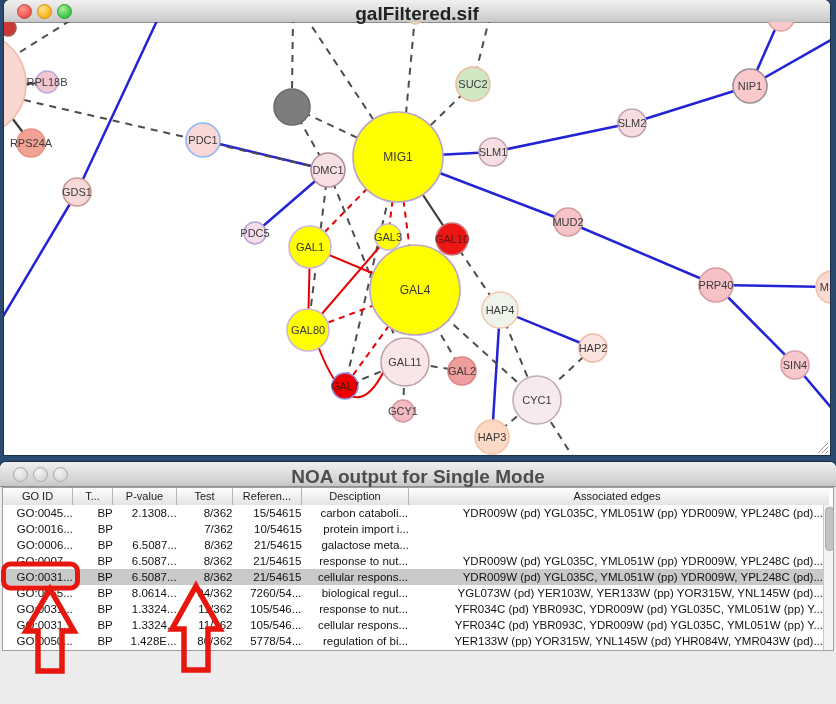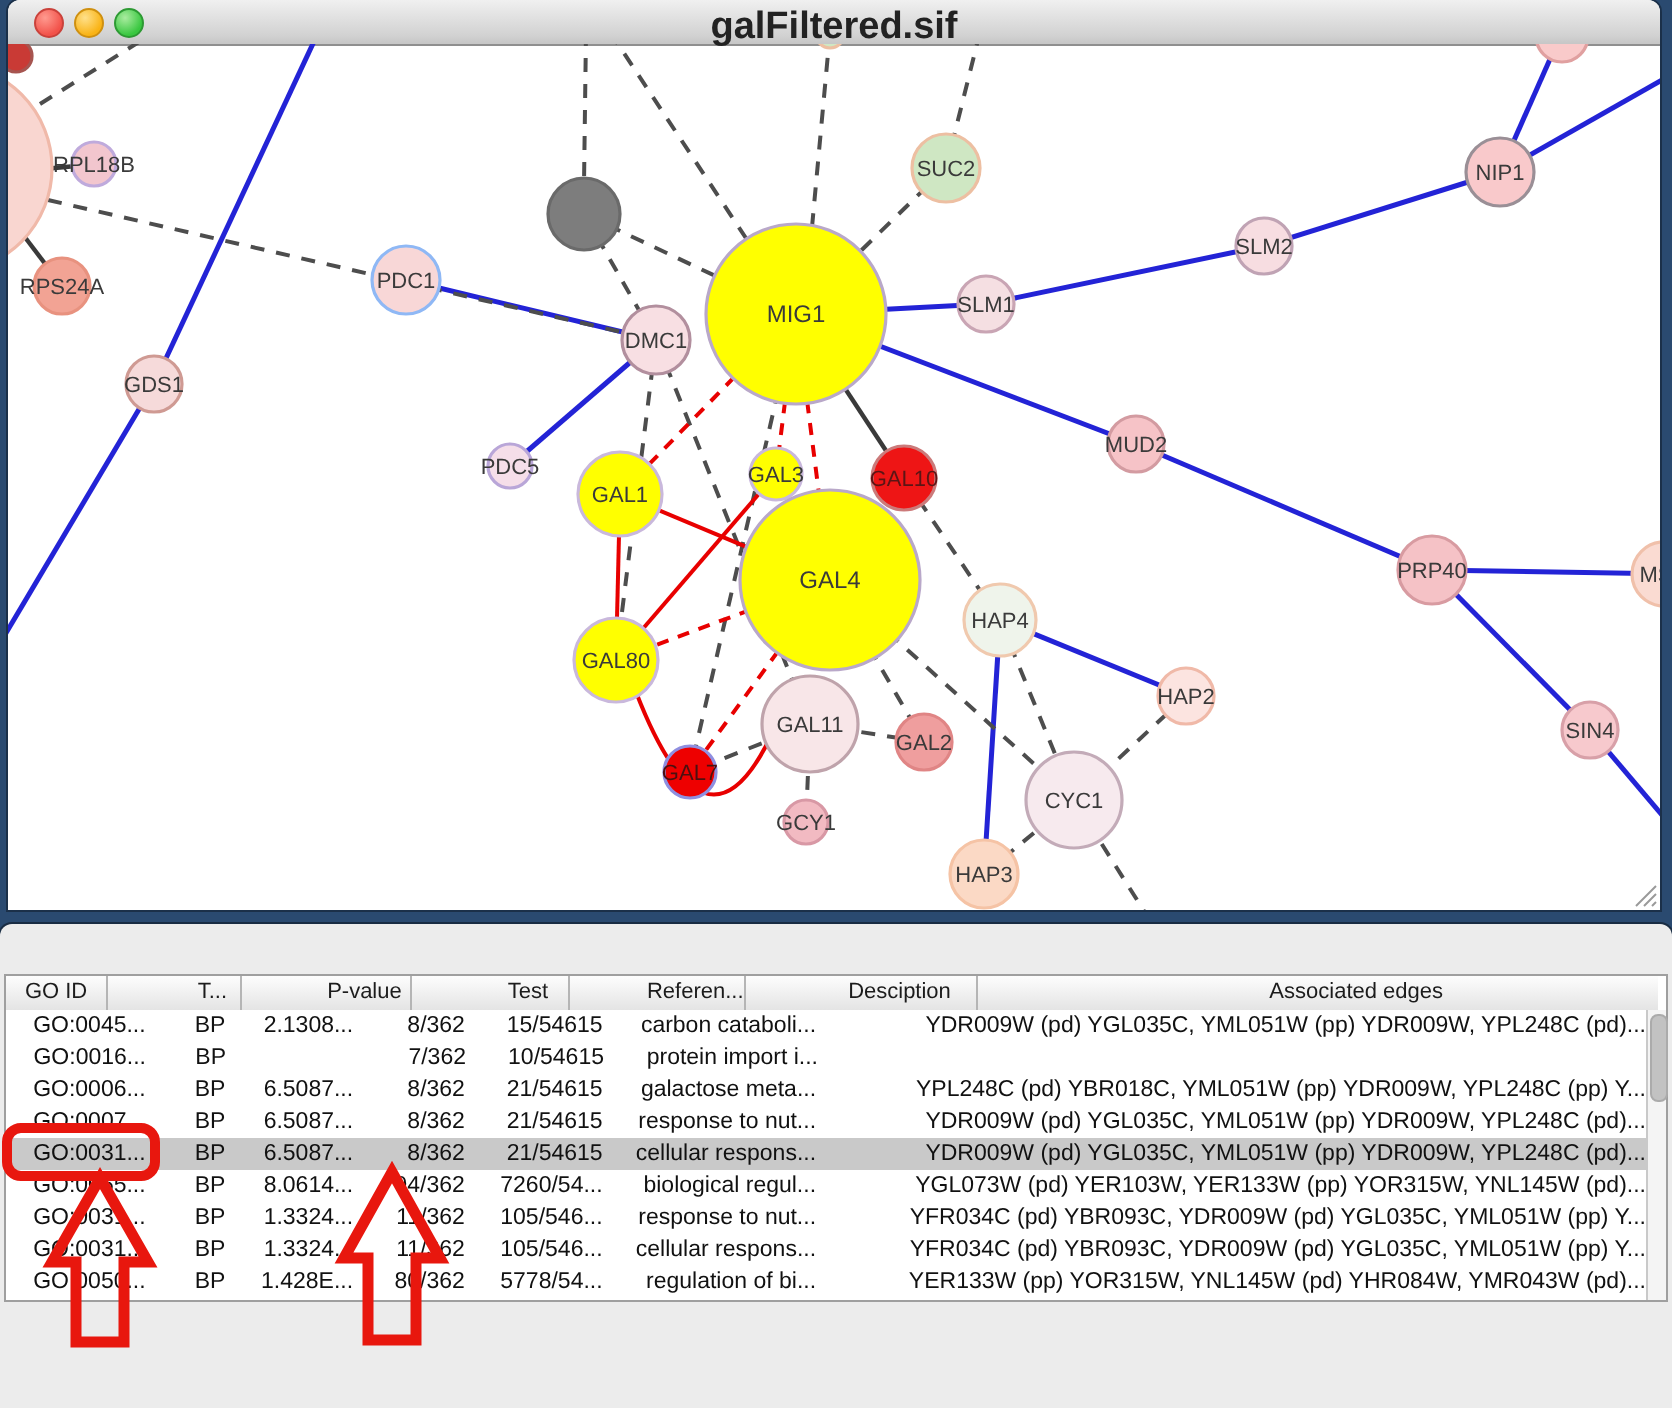--- a/index.html
+++ b/index.html
@@ -42,21 +42,20 @@
   .noa-window .titlebar .title{font-weight:bold;color:#4d4d4d;top:4px;}
   .tl.g1{left:13px;} .tl.g2{left:33px;} .tl.g3{left:53px;} .noa-window .tl{top:5px;}
   .table-wrap{
     position:absolute;left:2px;top:25px;width:832px;height:164px;
     background:#ffffff;border:1px solid #9f9f9f;box-sizing:border-box;
   }
   .thead{
     position:absolute;left:0;top:0;right:4px;height:17px;display:flex;
     background:linear-gradient(#fdfdfd,#e4e4e4);
     border-bottom:1px solid #9f9f9f;
-    gap:38px;
   }
   .th{
     box-sizing:border-box;height:17px;line-height:16px;
     font-size:11px;color:#1c1c1c;text-align:center;
     border-right:1px solid #b5b5b5;overflow:hidden;white-space:nowrap;
   }
   .th:last-child{border-right:none;}
   .tbody{position:absolute;left:0;top:17px;right:10px;bottom:0;overflow:hidden;background:#fff;text-align:right;}
   .tr{display:flex;height:16px;}
   .tr.selected{background:#c9c9c9;}
@@ -197,20 +196,26 @@
       <text x="832" y="291" text-anchor="middle" font-size="11" fill="#3a3a3a" font-family="&quot;Liberation Sans&quot;,sans-serif">MSN</text>
       <circle cx="795" cy="365" r="14" fill="#f7c9cd" stroke="#d8a0a8" stroke-width="1.6"></circle>
       <text x="795" y="369" text-anchor="middle" font-size="11" fill="#3a3a3a" font-family="&quot;Liberation Sans&quot;,sans-serif">SIN4</text>
     </svg>
   <svg class="grip" width="12" height="12">
     <path d="M11 1 L1 11 M11 5 L5 11 M11 9 L9 11" stroke="#9a9a9a" stroke-width="1" fill="none"></path>
   </svg>
 </div>
 
 <div class="noa-window">
+  <div class="titlebar">
+    <div class="tl gray g1"></div>
+    <div class="tl gray g2"></div>
+    <div class="tl gray g3"></div>
+    <div class="title">NOA output for Single Mode</div>
+  </div>
 
   <div class="table-wrap">
     <div class="thead" id="thead">
         <div class="th" style="width: 70px;">GO ID</div>
         <div class="th" style="width: 40px;">T...</div>
         <div class="th" style="width: 64px;">P-value</div>
         <div class="th" style="width: 56px;">Test</div>
         <div class="th" style="width: 69px;">Referen...</div>
         <div class="th" style="width: 107px;">Desciption</div>
         <div class="th" style="width: 416px;">Associated edges</div>
@@ -233,21 +238,20 @@
           <div class="td" style="width: 69px;">10/54615</div>
           <div class="td" style="width: 107px;">protein import i...</div>
         </div>
         <div class="tr">
           <div class="td" style="width: 70px;">GO:0006...</div>
           <div class="td" style="width: 40px;">BP</div>
           <div class="td" style="width: 64px;">6.5087...</div>
           <div class="td" style="width: 56px;">8/362</div>
           <div class="td" style="width: 69px;">21/54615</div>
           <div class="td" style="width: 107px;">galactose meta...</div>
-          <div class="td" style="width: 416px;">YPL248C (pd) YBR018C, YML051W (pp) YDR009W, YPL248C (pp) Y...</div>
         </div>
         <div class="tr">
           <div class="td" style="width: 70px;">GO:0007...</div>
           <div class="td" style="width: 40px;">BP</div>
           <div class="td" style="width: 64px;">6.5087...</div>
           <div class="td" style="width: 56px;">8/362</div>
           <div class="td" style="width: 69px;">21/54615</div>
           <div class="td" style="width: 107px;">response to nut...</div>
           <div class="td" style="width: 416px;">YDR009W (pd) YGL035C, YML051W (pp) YDR009W, YPL248C (pd)...</div>
         </div>

